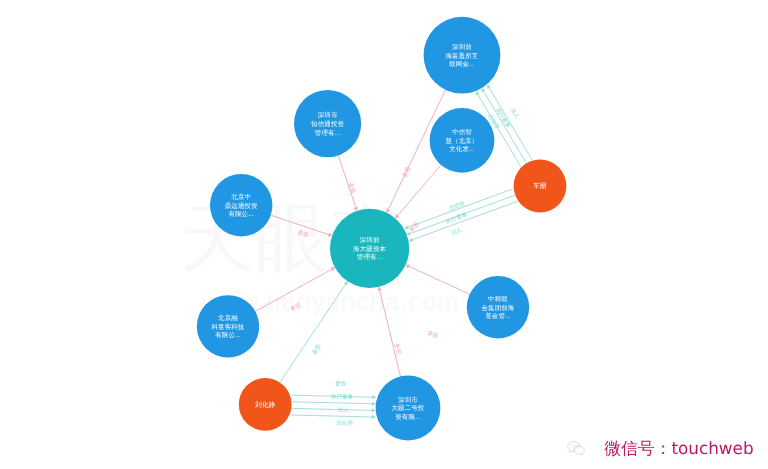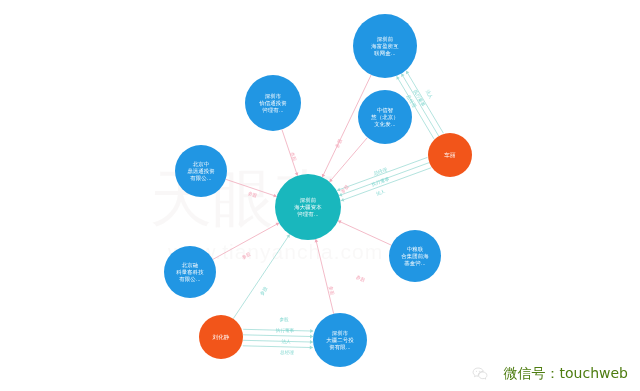--- a/index.html
+++ b/index.html
@@ -52,21 +52,21 @@
     position:absolute;left:18px;top:72px;
     font-size:21px;color:#f3f1f0;
     letter-spacing:1px;
     font-family:"Liberation Sans",sans-serif;
     white-space:nowrap;
   }
   
   #footer{
     position:absolute;right:12px;bottom:8px;
     display:flex;align-items:center;gap:16px;
-    color:#4d7c0f;
+    color:#be185d;
     font-size:14px;
     font-family:"DejaVu Sans",sans-serif;
     white-space:nowrap;
   }
   #footer .wc-icon{display:inline-block;width:16px;height:16px;}
 </style>
 </head>
 <body>
 
 <div id="stage">

